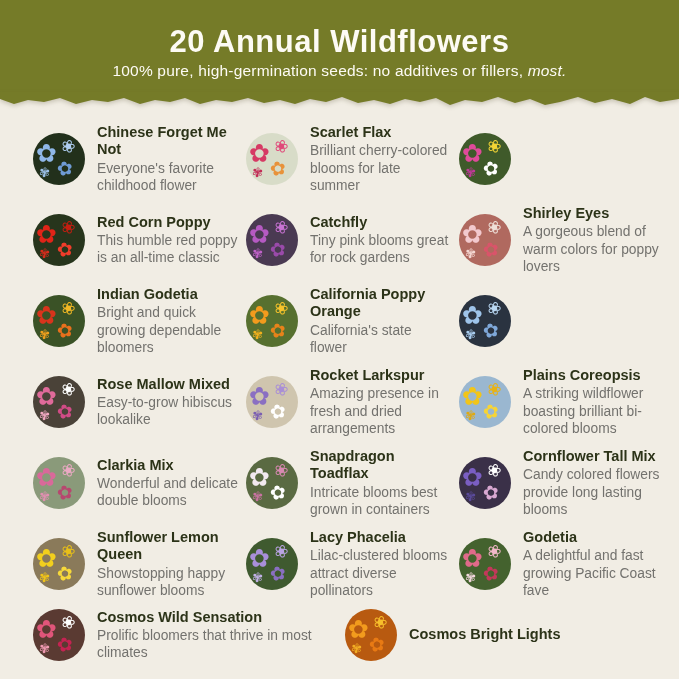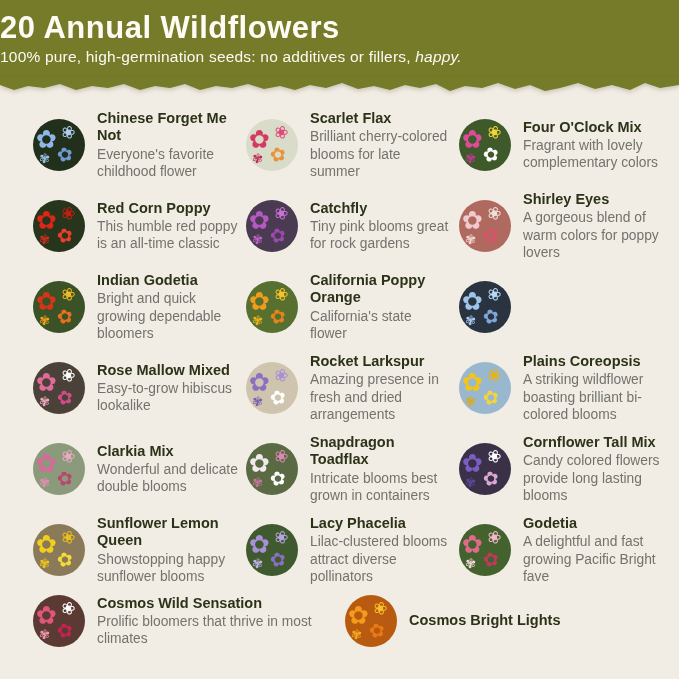--- a/index.html
+++ b/index.html
@@ -6,22 +6,22 @@
   body{
     width:679px;height:679px;overflow:hidden;
     background:var(--page-bg,#f1ede4);
     font-family:"Liberation Sans", sans-serif;
     -webkit-font-smoothing:antialiased;
   }
   
   .banner{
     background:var(--header-bg,#757b28);
     height:78px;
-    text-align:left;
-    padding-top:1px;
+    text-align:center;
+    padding-top:15px;
   }
   .banner h1{
     margin:9px 0 2px 0;
     color:var(--header-fg,#ffffff);
     font-size:31px;
     font-weight:bold;
     letter-spacing:.5px;
   }
   .banner p{
     margin:0;
@@ -78,21 +78,21 @@
     color:var(--desc-color,#73726e);
     font-size:13.8px;
     line-height:1.24;
   }
 </style>
 </head>
 <body>
 
 <header class="banner">
   <h1>20 Annual Wildflowers</h1>
-  <p><span>100% pure, high-germination seeds: no additives or fillers, </span><em>happy.</em></p>
+  <p><span>100% pure, high-germination seeds: no additives or fillers, </span><em>most.</em></p>
 </header>
 
 <svg class="torn" viewBox="0 0 679 16" preserveAspectRatio="none" aria-hidden="true">
   <polygon fill="var(--header-bg,#757b28)" points="0,0 679,0 679,7 660,10 645,5 630,12 612,7 595,11 578,5 560,10 545,13 530,7 515,11 498,5 482,10 465,8 450,13 436,6 420,10 405,7 390,12 374,8 358,11 342,5 326,10 310,7 295,12 280,8 264,11 248,6 232,10 216,8 200,12 185,6 170,10 155,8 140,12 124,6 108,10 92,8 76,12 60,6 44,10 28,8 14,12 0,7"></polygon>
 </svg>
 
 <main class="grid" id="grid-main">
   <div class="item">
     <div class="circle" style="background: rgb(34, 48, 27);">
       <span class="g g0" style="color: rgb(143, 183, 232);">✿</span>
@@ -119,24 +119,20 @@
     </div>
   </div>
 
   <div class="item">
     <div class="circle" style="background: rgb(63, 90, 42);">
       <span class="g g0" style="color: rgb(224, 74, 154);">✿</span>
       <span class="g g1" style="color: rgb(242, 212, 53);">❀</span>
       <span class="g g2" style="color: rgb(255, 255, 255);">✿</span>
       <span class="g g3" style="color: rgb(194, 56, 154);">✾</span>
     </div>
-    <div class="txt">
-      <div class="ttl">Four O'Clock Mix</div>
-      <div class="dsc">Fragrant with lovely complementary colors</div>
-    </div>
   </div>
 
   <div class="item">
     <div class="circle" style="background: rgb(39, 53, 28);">
       <span class="g g0" style="color: rgb(224, 36, 24);">✿</span>
       <span class="g g1" style="color: rgb(196, 30, 16);">❀</span>
       <span class="g g2" style="color: rgb(240, 60, 42);">✿</span>
       <span class="g g3" style="color: rgb(217, 44, 28);">✾</span>
     </div>
     <div class="txt">
@@ -312,21 +308,21 @@
 
   <div class="item">
     <div class="circle" style="background: rgb(68, 98, 46);">
       <span class="g g0" style="color: rgb(224, 106, 138);">✿</span>
       <span class="g g1" style="color: rgb(242, 184, 201);">❀</span>
       <span class="g g2" style="color: rgb(194, 56, 90);">✿</span>
       <span class="g g3" style="color: rgb(242, 215, 221);">✾</span>
     </div>
     <div class="txt">
       <div class="ttl">Godetia</div>
-      <div class="dsc">A delightful and fast growing Pacific Bright fave</div>
+      <div class="dsc">A delightful and fast growing Pacific Coast fave</div>
     </div>
   </div>
 </main>
 <section class="grid-bottom" id="grid-bottom">
   <div class="item">
     <div class="circle" style="background: rgb(90, 58, 50);">
       <span class="g g0" style="color: rgb(224, 85, 122);">✿</span>
       <span class="g g1" style="color: rgb(255, 255, 255);">❀</span>
       <span class="g g2" style="color: rgb(196, 35, 82);">✿</span>
       <span class="g g3" style="color: rgb(240, 154, 178);">✾</span>

